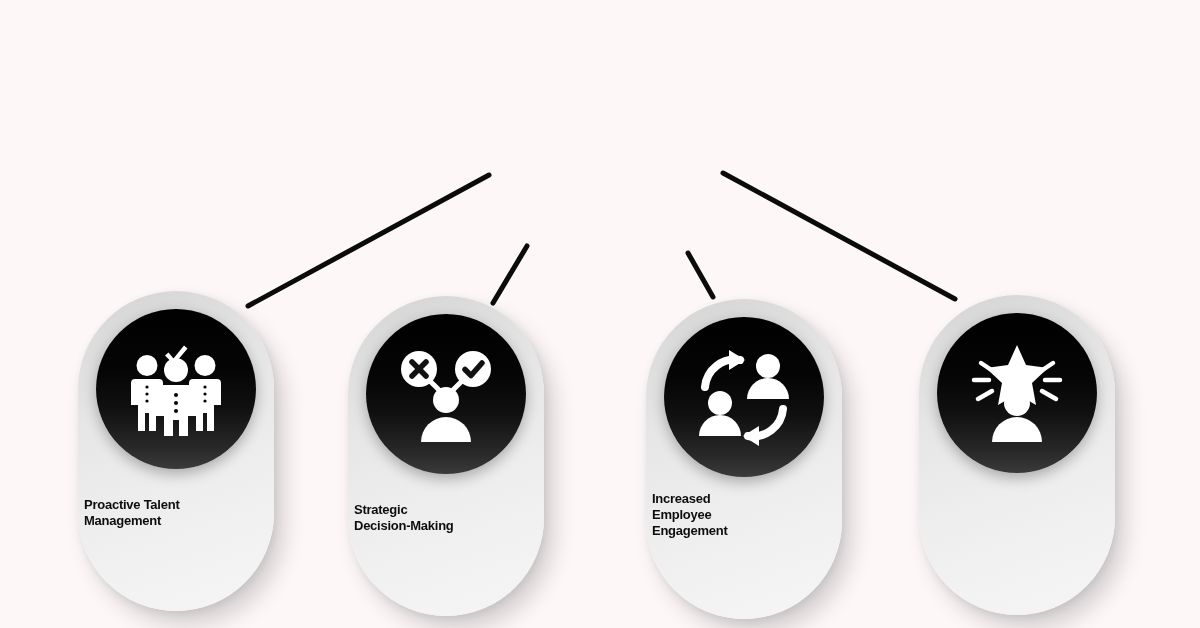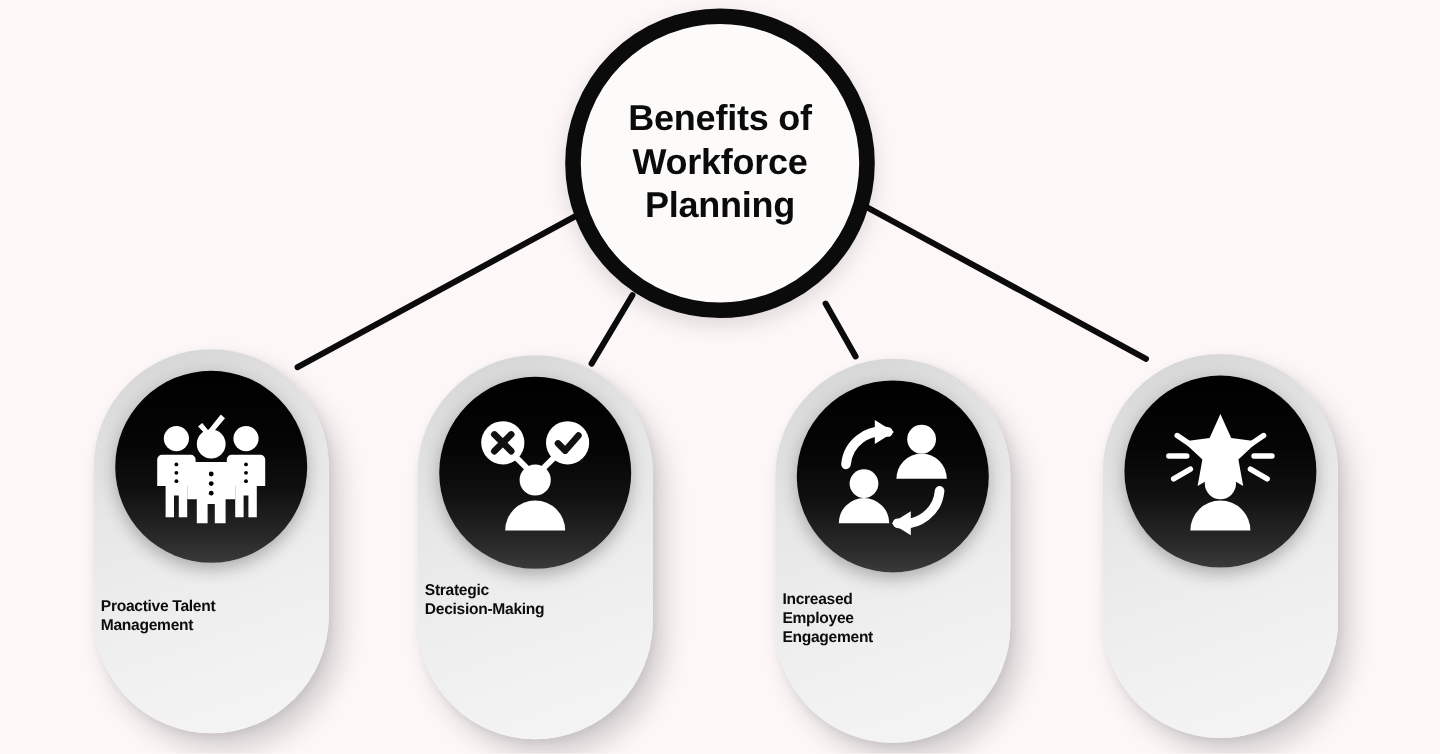--- a/index.html
+++ b/index.html
@@ -103,41 +103,36 @@
     letter-spacing: -0.25px;
     white-space: pre-line;
   }
 
   
   #card-0 { left: 78px;  top: 291px; }
   #card-1 { left: 348px; top: 296px; }
   #card-2 { left: 646px; top: 299px; }
   #card-3 { left: 919px; top: 295px; }
 
-  #card-1 .card-label { margin-top: 10px; }
+  #card-1 .card-label { margin-top: 28px; }
   #card-2 .card-label { margin-top: 14px; }
   #card-3 .card-label { margin-top: 26px; }
 </style>
 </head>
 <body>
 
 <div id="stage">
 
   <svg id="connectors" viewBox="0 0 1200 628">
     <line x1="489" y1="175" x2="248" y2="306" stroke="#0b0b0b" stroke-width="5" stroke-linecap="round"></line>
     <line x1="527" y1="246" x2="493" y2="303" stroke="#0b0b0b" stroke-width="5" stroke-linecap="round"></line>
     <line x1="688" y1="253" x2="713" y2="297" stroke="#0b0b0b" stroke-width="5" stroke-linecap="round"></line>
     <line x1="723" y1="173" x2="955" y2="299" stroke="#0b0b0b" stroke-width="5" stroke-linecap="round"></line>
   </svg>
 
-  <div id="hub">
-    <div id="hub-title">Benefits of
-Workforce
-Planning</div>
-  </div>
 
   <div class="card" id="card-0">
     <div class="card-icon-circle">
       <svg width="104" height="100" viewBox="0 0 104 100">
         <g fill="#ffffff">
 
           <path d="M44.5 13.5 L49.5 19.5 L60 6.5 L63.5 9.5 L50 25.5 L41 16.5 Z"></path>
 
           <circle cx="23" cy="26.5" r="10.5"></circle>
           <path d="M11 40 h24 a4 4 0 0 1 4 4 v22 h-7 v26 h-7 V74 h-4 v18 h-7 V66 h-7 V44 a4 4 0 0 1 4 -4 Z"></path>

